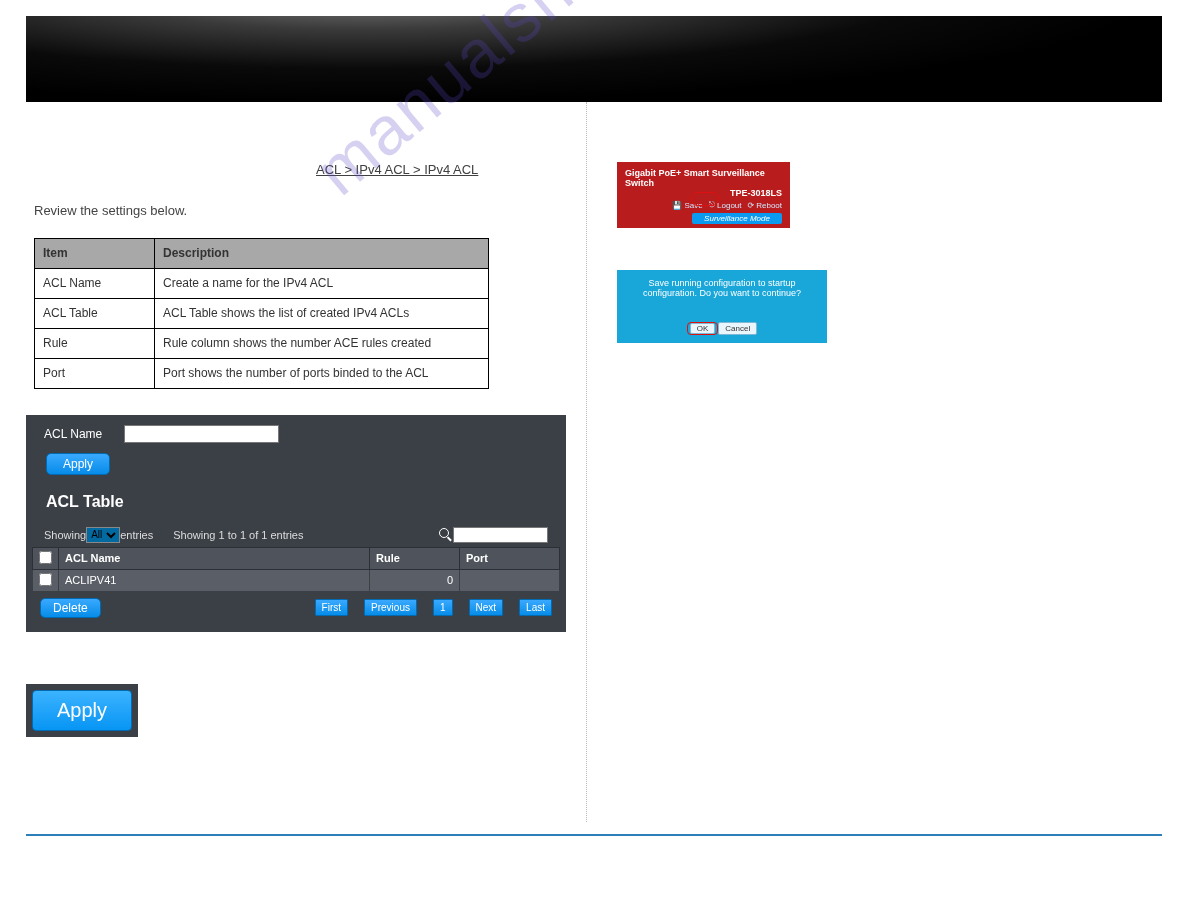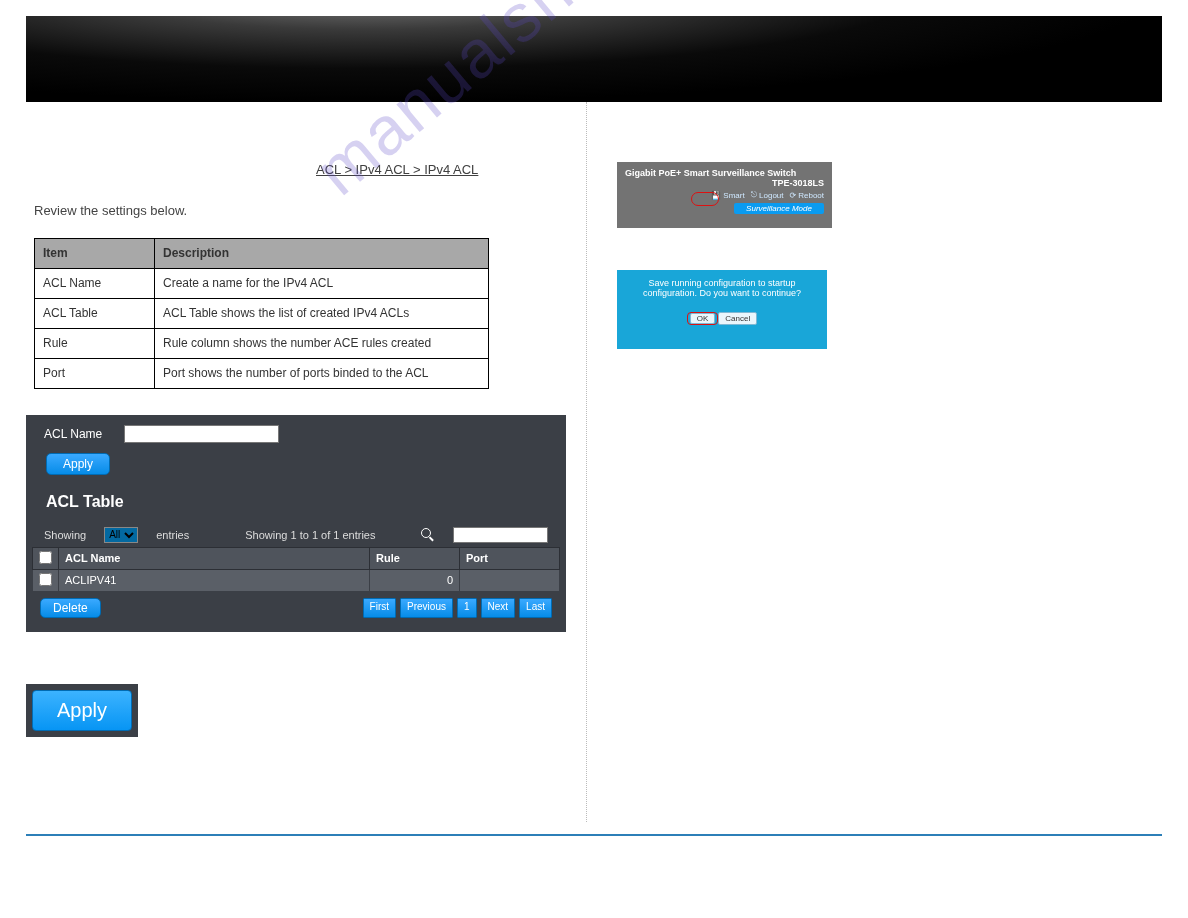--- a/index.html
+++ b/index.html
@@ -108,21 +108,21 @@
     font-size: 16px;
     font-weight: bold;
     color: #fff;
   }
   .acl-table-wrap {
     padding: 0 6px 6px 6px;
   }
   .acl-toolbar {
     display: flex;
     align-items: center;
-    gap: 18px;
+    gap: 0;
     padding: 4px 12px;
     font-size: 11px;
     color: #ddd;
   }
   .acl-toolbar .spacer { flex: 1; }
   .acl-toolbar select {
     font-size: 10px;
     background: #0369a1;
     color: #000;
     border: 1px solid #888;
@@ -142,22 +142,23 @@
     border: 1px solid #2c2f35;
   }
   .acl-table td {
     background: #5a5f67;
     padding: 3px 6px;
     border: 1px solid #3b3f46;
   }
   .acl-table td.ruleval { text-align: right; }
   .acl-pager {
     display: flex;
+    align-items: center;
     padding: 6px 8px 8px 8px;
-    gap: 4px;
+    gap: 16px;
   }
   .acl-pager .spacer { flex: 1; }
   .btn-sm {
     background: linear-gradient(#3aa9ff,#068ce8);
     color: #fff;
     border: 1px solid #006bb3;
     border-radius: 1px;
     font-size: 10px;
     padding: 2px 6px;
   }
@@ -198,25 +199,25 @@
     padding: 8px 24px;
     border: 1px solid #006bb3;
     border-radius: 4px;
   }
   .big-apply-frame {
     display: inline-block;
     padding: 6px;
     background: #3b3f46;
   }
   .switch-header {
-    width: 215px;
-    background: #737373;
+    width: 173px;
+    background: #b91c1c;
     color: #fff;
     font-size: 9px;
-    padding: 6px 8px 14px 8px;
+    padding: 6px 8px 4px 8px;
     position: relative;
   }
   .switch-header .title1 { font-weight: bold; }
   .switch-header .model { text-align: right; font-weight: bold; margin-top: 0; }
   .switch-links {
     display: flex;
     justify-content: flex-end;
     gap: 6px;
     margin-top: 2px;
     font-size: 8px;
@@ -243,25 +244,25 @@
     text-align: center;
     padding: 1px 0;
     border-radius: 2px;
   }
   .confirm-box {
     width: 210px;
     background: #19a6d8;
     color: #fff;
     font-size: 9px;
     text-align: center;
-    padding: 8px 10px 24px 10px;
+    padding: 8px 10px 8px 10px;
     margin-top: 42px;
   }
   .confirm-btns {
-    margin-top: 14px;
+    margin-top: 24px;
     display: flex;
     justify-content: center;
   }
   .confirm-btns .ok {
     border: 1.5px solid #d11;
     border-radius: 4px;
     padding: 0 2px;
   }
   .confirm-btns button {
     background: #eaf6fc;
@@ -392,21 +393,21 @@
     </div>
 
     <div class="col-right">
 
       <div class="switch-header">
         <div class="title1">Gigabit PoE+ Smart Surveillance Switch</div>
         <div class="model">TPE-3018LS</div>
         <div class="switch-links">
           <span>
             <span>💾</span>
-            <span>Smart</span>
+            <span>Save</span>
           </span>
           <span>
             <span>⎋</span>
             <span>Logout</span>
           </span>
           <span>
             <span>⟳</span>
             <span>Reboot</span>
           </span>
         </div>

